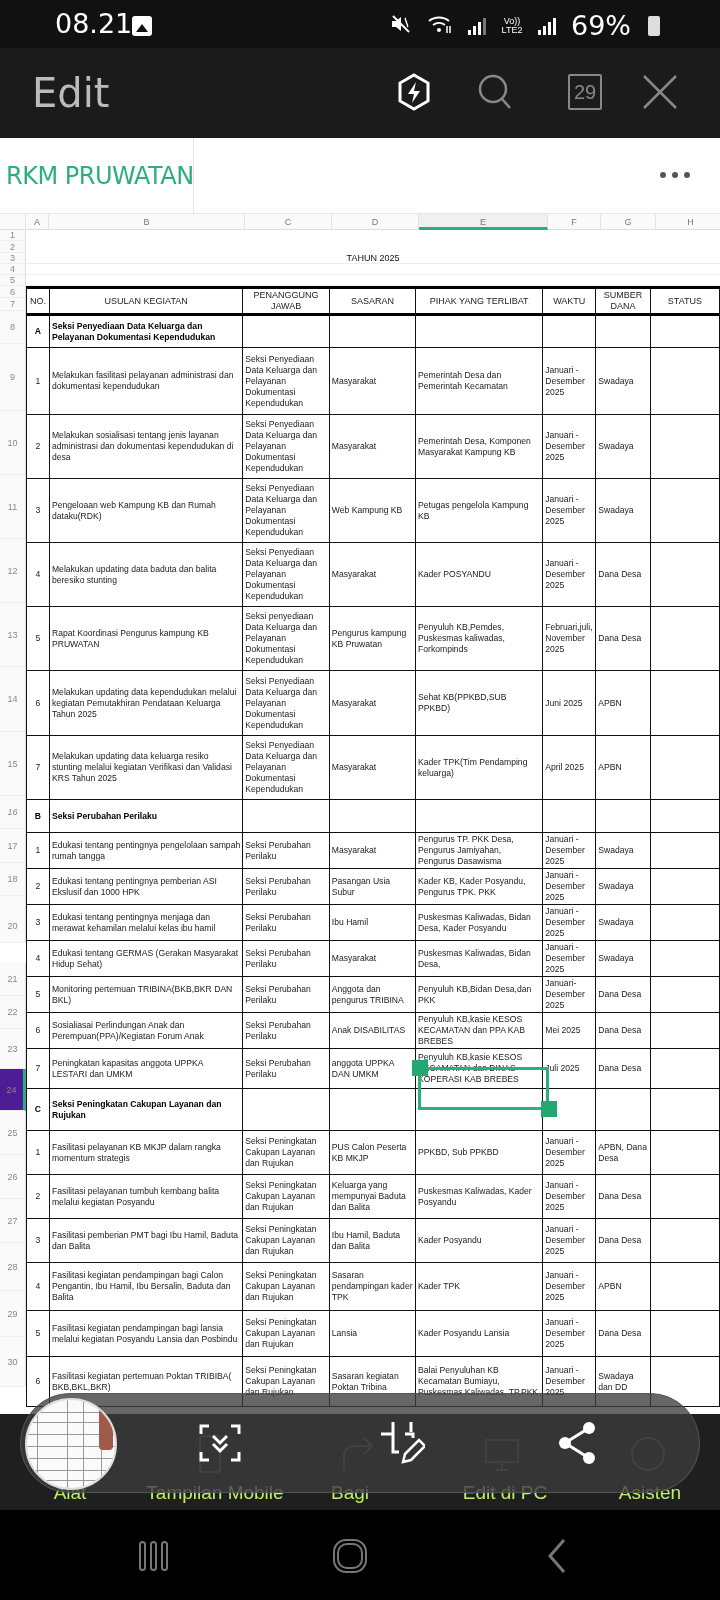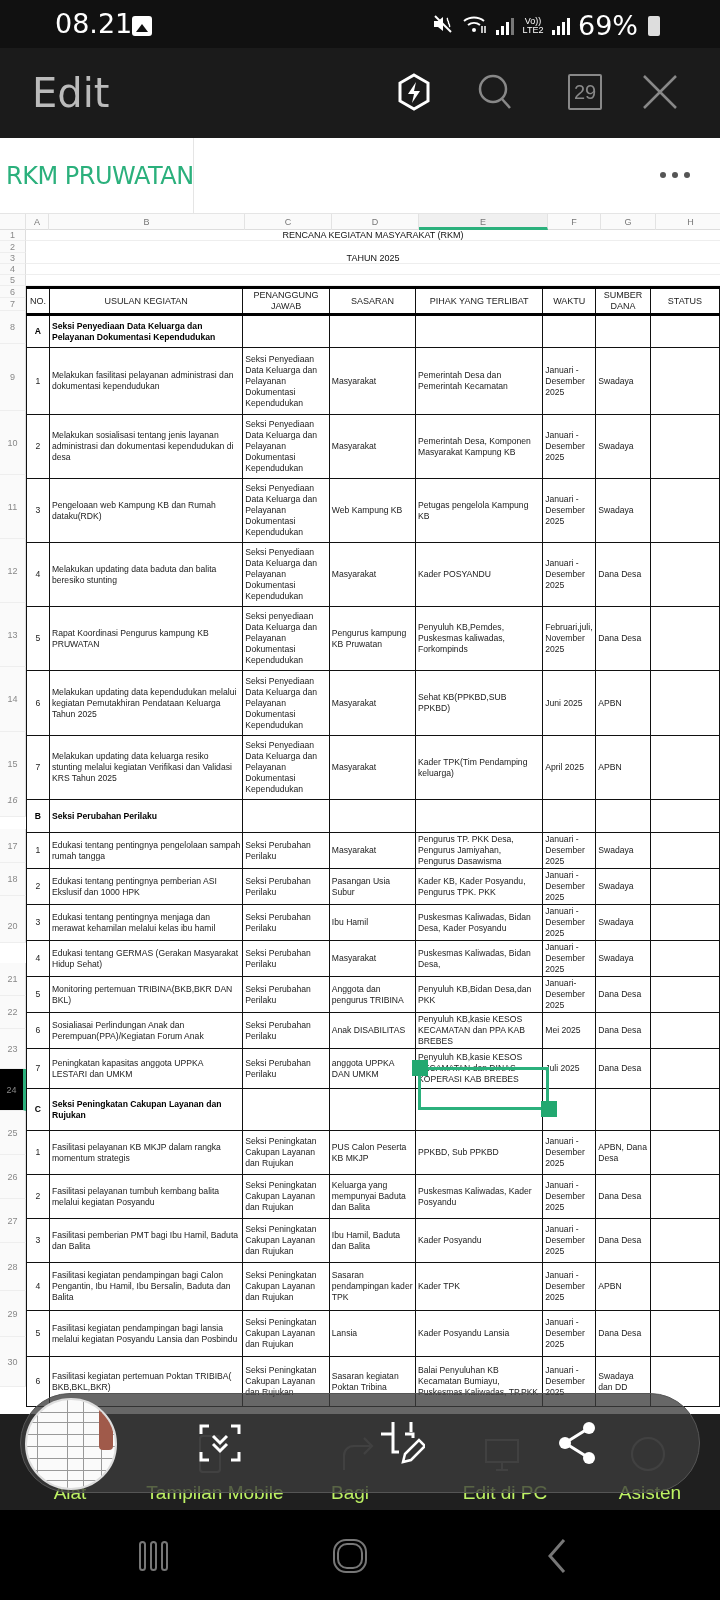--- a/index.html
+++ b/index.html
@@ -3,21 +3,21 @@
 <meta charset="utf-8">
 <style>
   * { box-sizing: border-box; margin: 0; padding: 0; }
   html, body { width: 720px; height: 1600px; overflow: hidden; background: #000; }
   body { font-family: "Liberation Sans", sans-serif; position: relative; }
 
   .statusbar { position: absolute; left: 0; top: 0; width: 720px; height: 48px; background: #111; color: #fff; }
   .statusbar .time { position: absolute; left: 55px; top: 8px; font-size: 27px; font-family: "DejaVu Sans", sans-serif; }
   .statusbar .img-ic { position: absolute; left: 132px; top: 16px; width: 20px; height: 20px; border: 2px solid #fff; border-radius: 3px; background: #fff; }
   .statusbar .img-ic::after { content: ""; position: absolute; left: 2px; bottom: 2px; width: 0; height: 0; border-left: 6px solid transparent; border-right: 6px solid transparent; border-bottom: 8px solid #111; }
-  .statusbar .right { position: absolute; right: 60px; top: 10px; display: flex; align-items: center; gap: 8px; font-size: 16px; }
+  .statusbar .right { position: absolute; right: 60px; top: 10px; display: flex; align-items: center; gap: 15px; font-size: 16px; }
   .statusbar .batt-text { font-size: 27px; font-family: "DejaVu Sans", sans-serif; }
   .statusbar .batt { width: 12px; height: 20px; background: #ddd; border-radius: 2px; margin-left: 2px; }
   .sig { display: inline-flex; align-items: flex-end; gap: 2px; height: 18px; }
   .sig i { display: block; width: 3px; background: #fff; }
   .lte { font-size: 9px; line-height: 9px; text-align: center; }
 
   .appbar { position: absolute; left: 0; top: 48px; width: 720px; height: 90px; background: #1b1b1b; }
   .appbar .title { position: absolute; left: 32px; top: 22px; font-size: 40px; color: #bbb; font-family: "DejaVu Sans", sans-serif; }
   .appbar .icon { position: absolute; top: 24px; width: 40px; height: 40px; color: #888; }
   .appbar .icon svg { width: 40px; height: 40px; }
@@ -27,21 +27,21 @@
   .docbar .name { position: absolute; left: 6px; top: 24px; font-size: 24px; color: #2bb07c; font-family: "DejaVu Sans", sans-serif; letter-spacing: -0.5px; }
   .docbar .divider { position: absolute; left: 193px; top: 0; width: 1px; height: 76px; background: #e5e5e5; }
   .docbar .more { position: absolute; right: 30px; top: 34px; display: flex; gap: 6px; }
   .docbar .more i { display: block; width: 6px; height: 6px; border-radius: 3px; background: #555; }
 
   .sheet { position: absolute; left: 0; top: 214px; width: 720px; height: 1200px; background: #fff; overflow: hidden; }
   .colhdr { position: absolute; left: 0; top: 0; height: 16px; width: 720px; background: #fafafa; border-bottom: 1px solid #ddd; }
   .colhdr div { position: absolute; top: 0; height: 16px; font-size: 9px; color: #777; text-align: center; line-height: 16px; border-right: 1px solid #e3e3e3; }
   .colhdr .sel { background: #f0f0f0; border-bottom: 3px solid #2bb07c; }
   .rownum { position: absolute; left: 0; width: 26px; font-size: 9px; color: #888; text-align: center; background: #fafafa; border-right: 1px solid #ddd; border-bottom: 1px solid #eee; display: flex; align-items: center; justify-content: center; }
-  .rownum.sel { border-right: 3px solid #2bb07c; background: #000000; }
+  .rownum.sel { border-right: 3px solid #2bb07c; background: #4c1d95; }
 
   .title-row { position: absolute; left: 26px; width: 694px; font-size: 9px; color: #111; text-align: center; border-bottom: 1px solid #eee; }
 
   table.rkm { position: absolute; left: 26px; border-collapse: collapse; table-layout: fixed; font-size: 8.6px; color: #222; }
   table.rkm td, table.rkm th { border: 1px solid #111; padding: 1px 2px; vertical-align: middle; line-height: 11px; overflow: hidden; white-space: normal; }
   table.rkm th { font-weight: normal; text-align: center; font-size: 9px; border-top: 3px solid #000; border-bottom: 3px solid #000; }
   table.rkm td.no { text-align: center; }
   table.rkm tr.section td { font-weight: bold; color: #000; }
 
   .selbox { position: absolute; border: 3px solid #2bb07c; }
@@ -143,41 +143,40 @@
     <div style="left:49px;width:196px">B</div>
     <div style="left:245px;width:87px">C</div>
     <div style="left:332px;width:87px">D</div>
     <div class="sel" style="left:419px;width:129px">E</div>
     <div style="left:548px;width:53px">F</div>
     <div style="left:601px;width:55px">G</div>
     <div style="left:656px;width:70px">H</div>
   </div>
 
   <div class="rownum" style="top:16px;height:11px">1</div>
-  <div class="title-row" style="top:16px;height:11px;line-height:11px">RENCANA KEGIATAN MASYARAKAT (RKM)</div>
   <div class="rownum" style="top:27px;height:12px">2</div>
   <div class="rownum" style="top:39px;height:11px">3</div>
   <div class="title-row" style="top:39px;height:11px;line-height:11px">TAHUN 2025</div>
   <div class="rownum" style="top:50px;height:11px">4</div>
   <div class="title-row" style="top:50px;height:11px"></div>
   <div class="rownum" style="top:61px;height:11px">5</div>
   <div class="title-row" style="top:61px;height:11px"></div>
 
   <div id="rownums">
       <div class="rownum" style="top: 72px; height: 12px;">6</div>
       <div class="rownum" style="top: 84px; height: 13px;">7</div>
       <div class="rownum" style="top: 97px; height: 33px;">8</div>
       <div class="rownum" style="top: 130px; height: 67px;">9</div>
       <div class="rownum" style="top: 197px; height: 64px;">10</div>
       <div class="rownum" style="top: 261px; height: 64px;">11</div>
       <div class="rownum" style="top: 325px; height: 64px;">12</div>
       <div class="rownum" style="top: 389px; height: 64px;">13</div>
       <div class="rownum" style="top: 453px; height: 65px;">14</div>
       <div class="rownum" style="top: 518px; height: 64px;">15</div>
-      <div class="rownum" style="top: 570px; height: 33px; font-style: italic;">16</div>
+      <div class="rownum" style="top: 582px; height: 33px; font-style: italic;">16</div>
       <div class="rownum" style="top: 615px; height: 34px;">17</div>
       <div class="rownum" style="top: 649px; height: 33px;">18</div>
       <div class="rownum" style="top: 682px; height: 33px; text-align: right;">19</div>
       <div class="rownum" style="top: 695px; height: 34px;">20</div>
       <div class="rownum" style="top: 749px; height: 33px;">21</div>
       <div class="rownum" style="top: 782px; height: 33px;">22</div>
       <div class="rownum" style="top: 815px; height: 40px;">23</div>
       <div class="rownum sel" style="top: 855px; height: 42px;">24</div>
       <div class="rownum" style="top: 897px; height: 44px;">25</div>
       <div class="rownum" style="top: 941px; height: 44px;">26</div>

